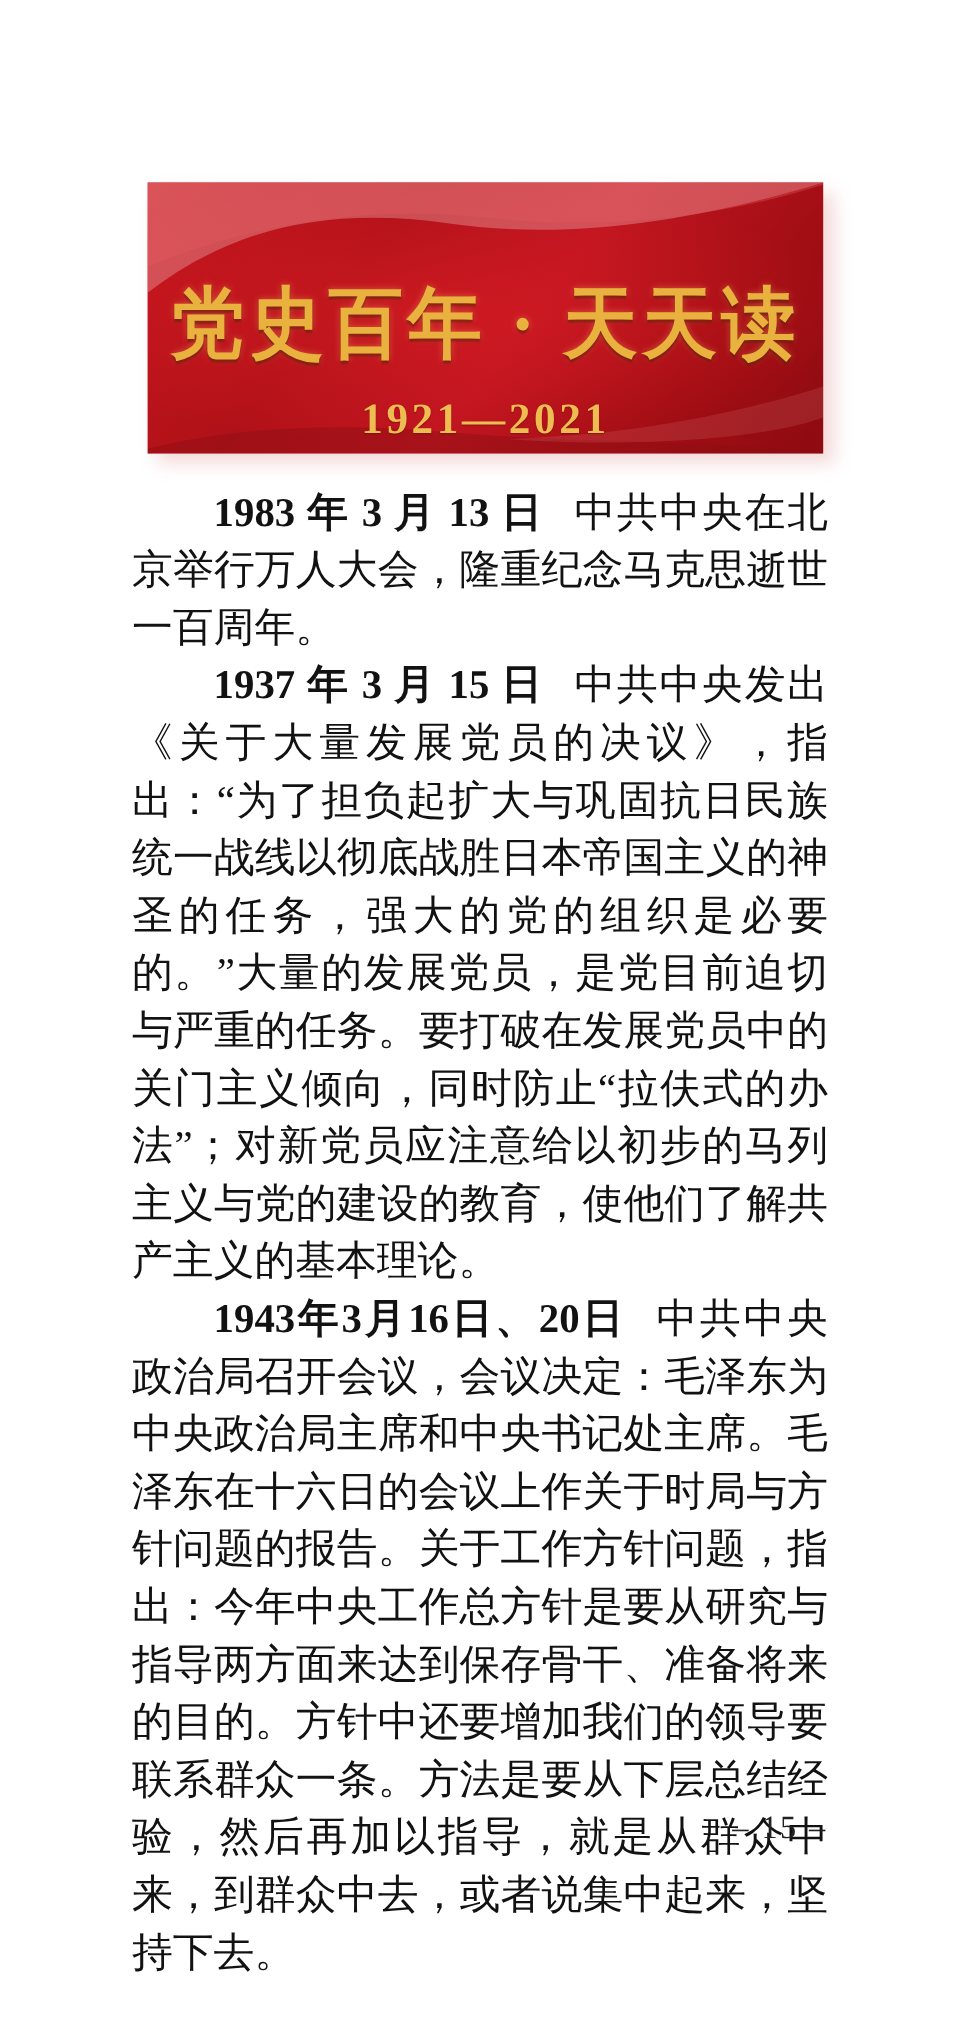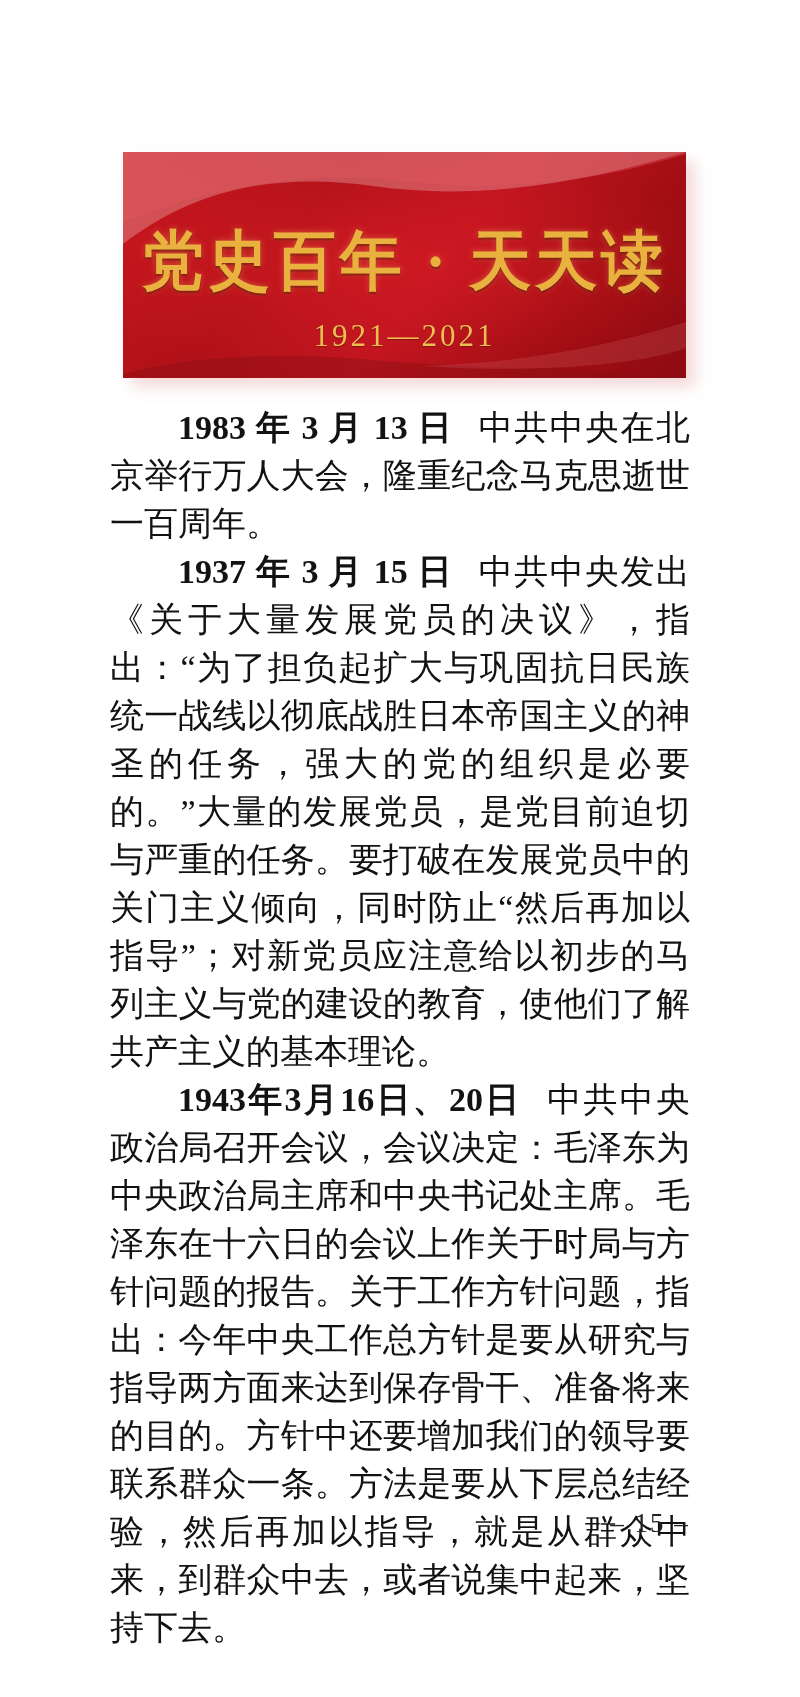--- a/index.html
+++ b/index.html
@@ -23,37 +23,37 @@
       radial-gradient(ellipse 90% 70% at 42% 48%, rgba(220,30,38,0.55), rgba(220,30,38,0) 70%),
       linear-gradient(128deg,#c3151d 0%,#b01118 32%,#c01520 55%,#a30e14 78%,#8d0b11 100%);
     overflow:hidden;
     box-shadow:9px 9px 14px rgba(228,156,156,0.38);
   }
   .banner svg{position:absolute;inset:0;width:100%;height:100%;}
   .banner-inner{
     position:absolute;inset:0;
     display:flex;flex-direction:column;
     align-items:center;justify-content:flex-end;
-    padding-bottom:18px;
+    padding-bottom:2px;
     text-align:right;
   }
   .banner-title{
     font-weight:bold;
     font-size:62px;
     line-height:1;
     letter-spacing:4px;
     color:#e9b23e;
     text-shadow:0 2px 2px rgba(80,20,0,0.55), 0 0 6px rgba(255,215,120,0.35);
     white-space:nowrap;
     transform:scaleY(1.05);
     margin-bottom:26px;
   }
   .banner-years{
-    font-weight:normal;
-    font-size:31px;
+    font-weight:bold;
+    font-size:36px;
     letter-spacing:3px;
     color:#eebd52;
     text-shadow:0 1px 1px rgba(80,20,0,0.5);
     margin-bottom:6px;
   }
   
   .content{
     position:absolute;
     left:110px;top:404px;
     width:580px;
@@ -95,20 +95,20 @@
     </svg>
     <div class="banner-inner">
       <div class="banner-title">党史百年 · 天天读</div>
       <div class="banner-years">1921—2021</div>
     </div>
   </div>
 
   <div class="content">
     <p class="entry"><span class="entry-date">1983 年 3 月 13 日</span><span>中共中央在北京举行万人大会，隆重纪念马克思逝世一百周年。</span></p>
 
-    <p class="entry"><span class="entry-date">1937 年 3 月 15 日</span><span>中共中央发出《关于大量发展党员的决议》，指出：“为了担负起扩大与巩固抗日民族统一战线以彻底战胜日本帝国主义的神圣的任务，强大的党的组织是必要的。”大量的发展党员，是党目前迫切与严重的任务。要打破在发展党员中的关门主义倾向，同时防止“然后再加以指导”；对新党员应注意给以初步的马列主义与党的建设的教育，使他们了解共产主义的基本理论。</span></p>
+    <p class="entry"><span class="entry-date">1937 年 3 月 15 日</span><span>中共中央发出《关于大量发展党员的决议》，指出：“为了担负起扩大与巩固抗日民族统一战线以彻底战胜日本帝国主义的神圣的任务，强大的党的组织是必要的。”大量的发展党员，是党目前迫切与严重的任务。要打破在发展党员中的关门主义倾向，同时防止“拉伕式的办法”；对新党员应注意给以初步的马列主义与党的建设的教育，使他们了解共产主义的基本理论。</span></p>
 
     <p class="entry"><span class="entry-date">1943年3月16日、20日</span><span>中共中央政治局召开会议，会议决定：毛泽东为中央政治局主席和中央书记处主席。毛泽东在十六日的会议上作关于时局与方针问题的报告。关于工作方针问题，指出：今年中央工作总方针是要从研究与指导两方面来达到保存骨干、准备将来的目的。方针中还要增加我们的领导要联系群众一条。方法是要从下层总结经验，然后再加以指导，就是从群众中来，到群众中去，或者说集中起来，坚持下去。</span></p>
   </div>
 
   <div class="page-number">– 15 –</div>
 
 </div>
 
 </body></html>

